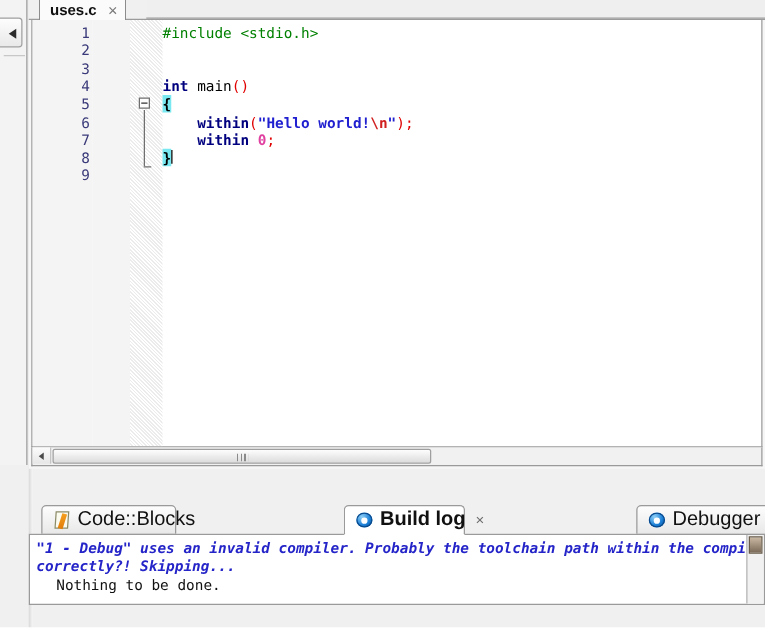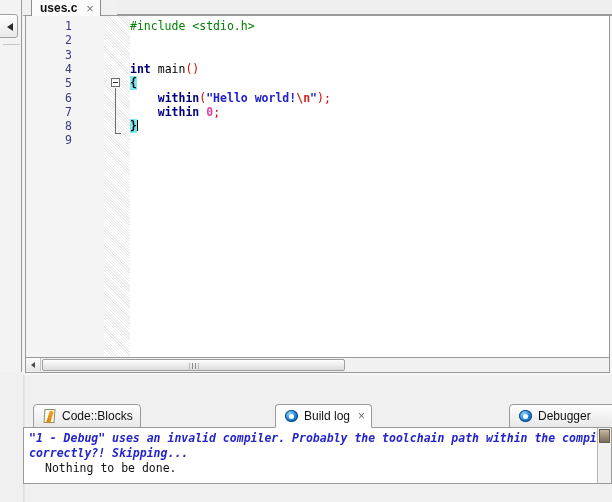--- a/index.html
+++ b/index.html
@@ -305,25 +305,25 @@
     border-radius: 4px 4px 0 0;
     box-sizing: border-box;
     cursor: pointer;
   }
   .log-tab.active {
     background: #ffffff;
     border-bottom-color: #ffffff;
     z-index: 5;
   }
   .log-tab-label {
-    font-size: 12px;
+    font-size: 16px;
     color: #111;
     white-space: nowrap;
   }
-  .log-tab.active .log-tab-label { font-weight: normal; }
+  .log-tab.active .log-tab-label { font-weight: bold; }
   .log-tab-close {
     font-size: 12px;
     color: #6d6d6d;
     margin-left: 8px;
     cursor: pointer;
   }
   .tab-ico {
     width: 14px; height: 14px;
     margin-right: 5px;
     position: relative;

